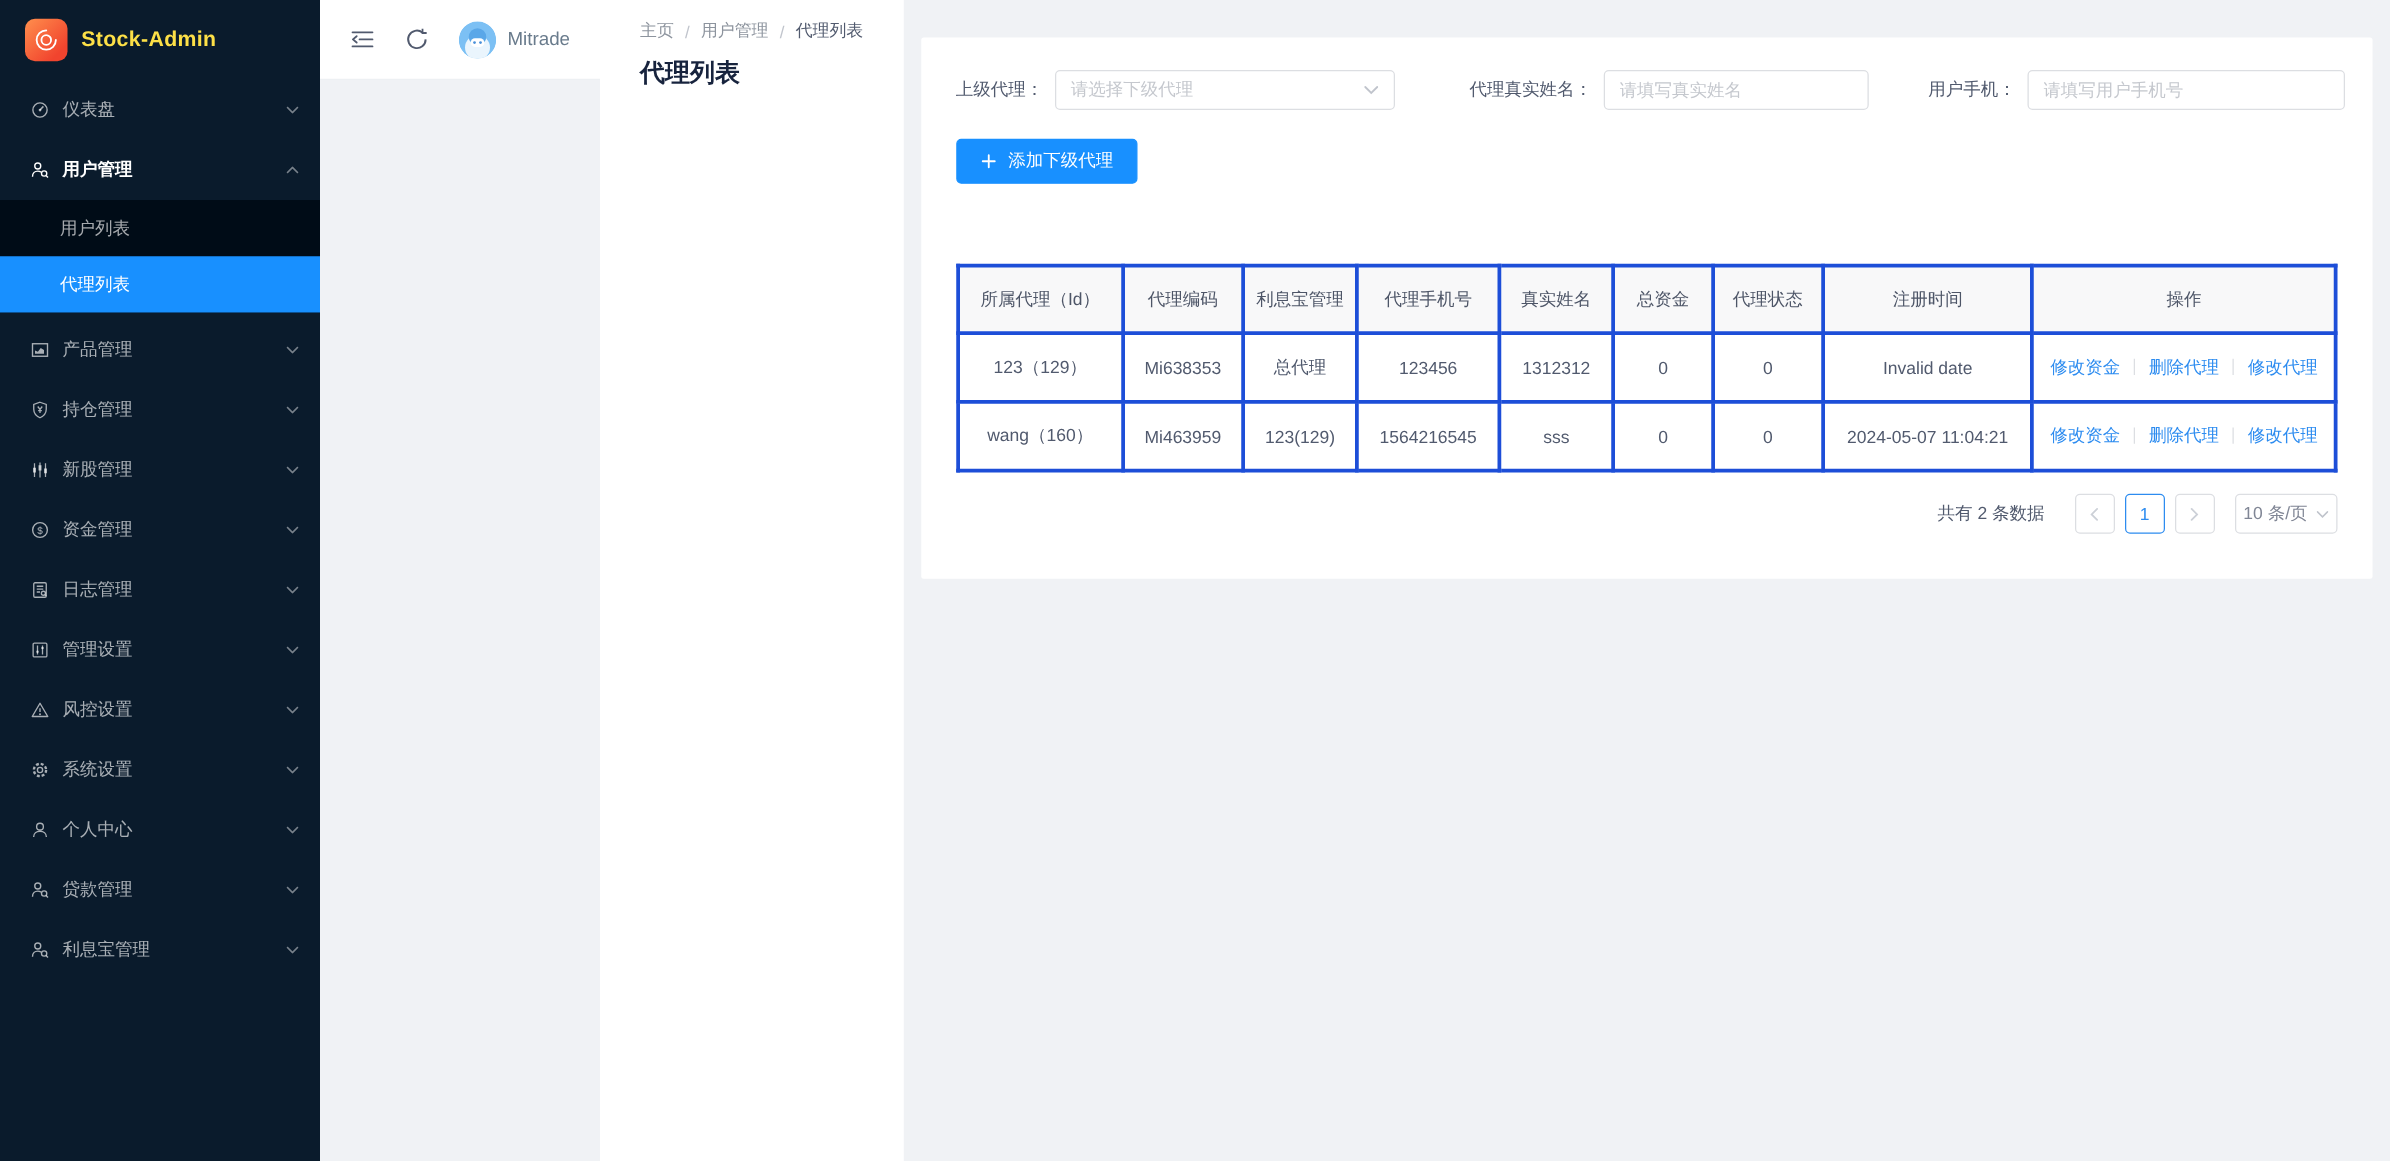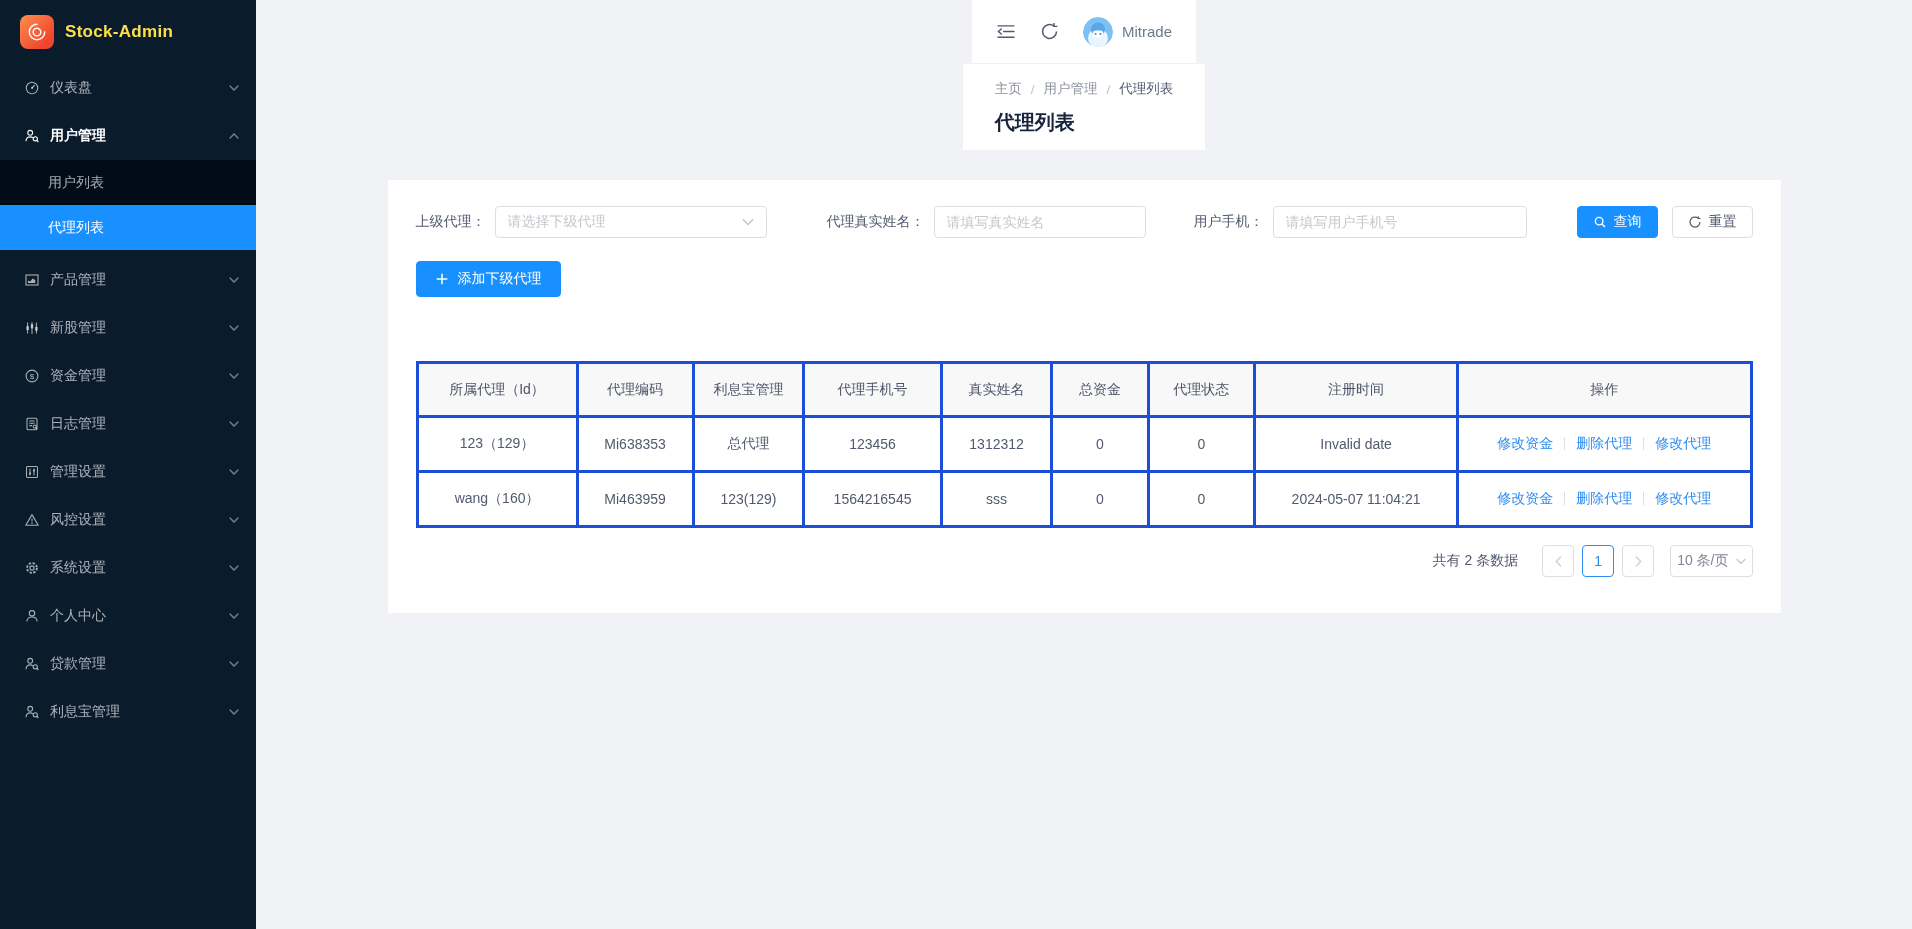--- a/index.html
+++ b/index.html
@@ -23,21 +23,21 @@
   .mi-icon { width:16px; height:16px; margin-right:10px; display:flex; flex:none; }
   .mi-icon svg { width:16px; height:16px; }
   .mi-label { flex:1; }
   .mi-chevron { width:10px; height:6px; color:rgba(255,255,255,.45); display:flex; flex:none; }
   .mi-chevron svg { width:10px; height:6px; }
   .submenu { background:#000c17; margin-bottom:6px; }
   .submenu-item { height:45px; display:flex; align-items:center; padding-left:48px; font-size:14px; cursor:pointer; color:rgba(255,255,255,.65); }
   .submenu-item.selected { background:#1890ff; color:#fff; }
 
   
-  .main { flex:1; display:flex; flex-direction:column; min-width:0;align-items:center; }
+  .main { flex:1; display:flex; flex-direction:row; min-width:0; }
   .topbar { height:64px; background:#fff; border-bottom:1px solid #edf0f3; display:flex; align-items:center; padding:0 24px; gap:24px; flex:none; }
   .tb-icon { color:#515a6e; cursor:pointer; display:flex; }
   .tb-right { margin-left:auto; display:flex; align-items:center; gap:9px; cursor:pointer; }
   .avatar { width:30px; height:30px; border-radius:50%; overflow:hidden; display:flex; flex:none; }
   .tb-user { color:#697b8c; font-size:15px; }
 
   .page-header { background:#fff; padding:16px 32px 14px; flex:none; }
   .breadcrumb { font-size:13.5px; color:#8d949e; display:flex; align-items:center; gap:9px; }
   .bc-item { cursor:pointer; }
   .bc-item.last { color:#515a6e; cursor:default; }
@@ -130,20 +130,34 @@
         <div class="submenu-item selected">代理列表</div>
       </div>
       <div class="menu-item">
         <span class="mi-icon">
           <svg viewBox="0 0 16 16">
             <rect x="2" y="3" width="12" height="10" fill="none" stroke="currentColor" stroke-width="1.1"></rect>
             <path d="M4 11 V8.4 L6.3 9.4 8.6 6.4 11.2 7.9 V11 Z" fill="currentColor"></path>
           </svg>
         </span>
         <span class="mi-label">产品管理</span>
+        <span class="mi-chevron">
+          <svg viewBox="0 0 10 6" fill="none" stroke="currentColor" stroke-width="1.4" stroke-linecap="round">
+            <path d="M1 1 L5 5 L9 1"></path>
+          </svg>
+        </span>
+      </div>
+      <div class="menu-item">
+        <span class="mi-icon">
+          <svg viewBox="0 0 16 16" fill="none" stroke="currentColor" stroke-width="1.05">
+            <path d="M8 1.8 L13 3.6 V7.4 c0 3.2-2 5.4-5 6.8 -3-1.4-5-3.6-5-6.8 V3.6 Z"></path>
+            <path d="M6.2 5.2 L8 7.6 L9.8 5.2 M8 7.6 V10.3 M6.5 8.5 H9.5"></path>
+          </svg>
+        </span>
+        <span class="mi-label">持仓管理</span>
         <span class="mi-chevron">
           <svg viewBox="0 0 10 6" fill="none" stroke="currentColor" stroke-width="1.4" stroke-linecap="round">
             <path d="M1 1 L5 5 L9 1"></path>
           </svg>
         </span>
       </div>
       <div class="menu-item">
         <span class="mi-icon">
           <svg viewBox="0 0 16 16">
             <path d="M3.6 2.5 V13.5 M8 2 V14 M12.4 2.5 V13.5" stroke="currentColor" stroke-width="1" fill="none"></path>

